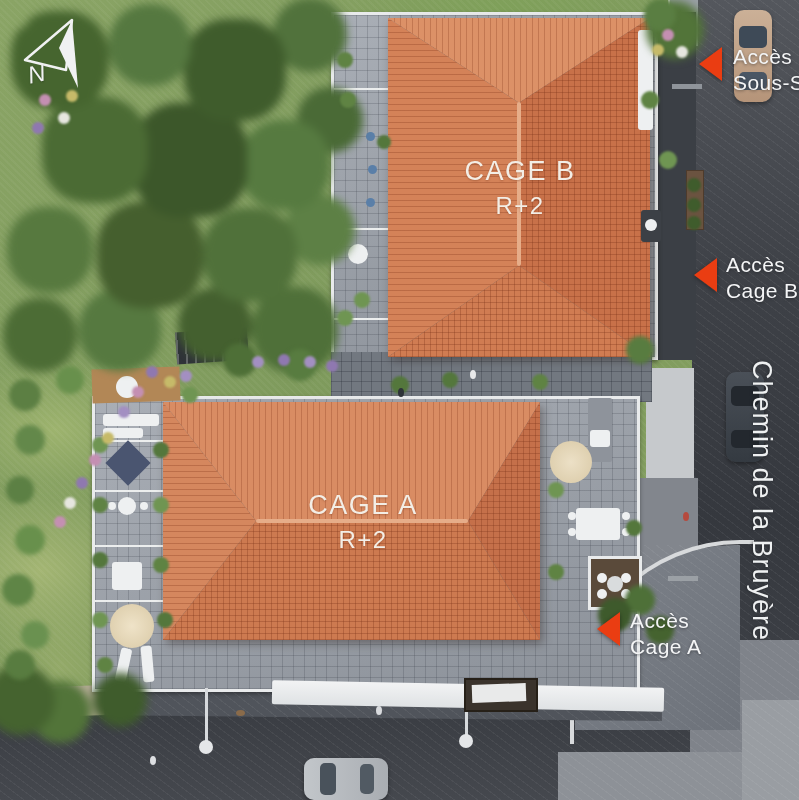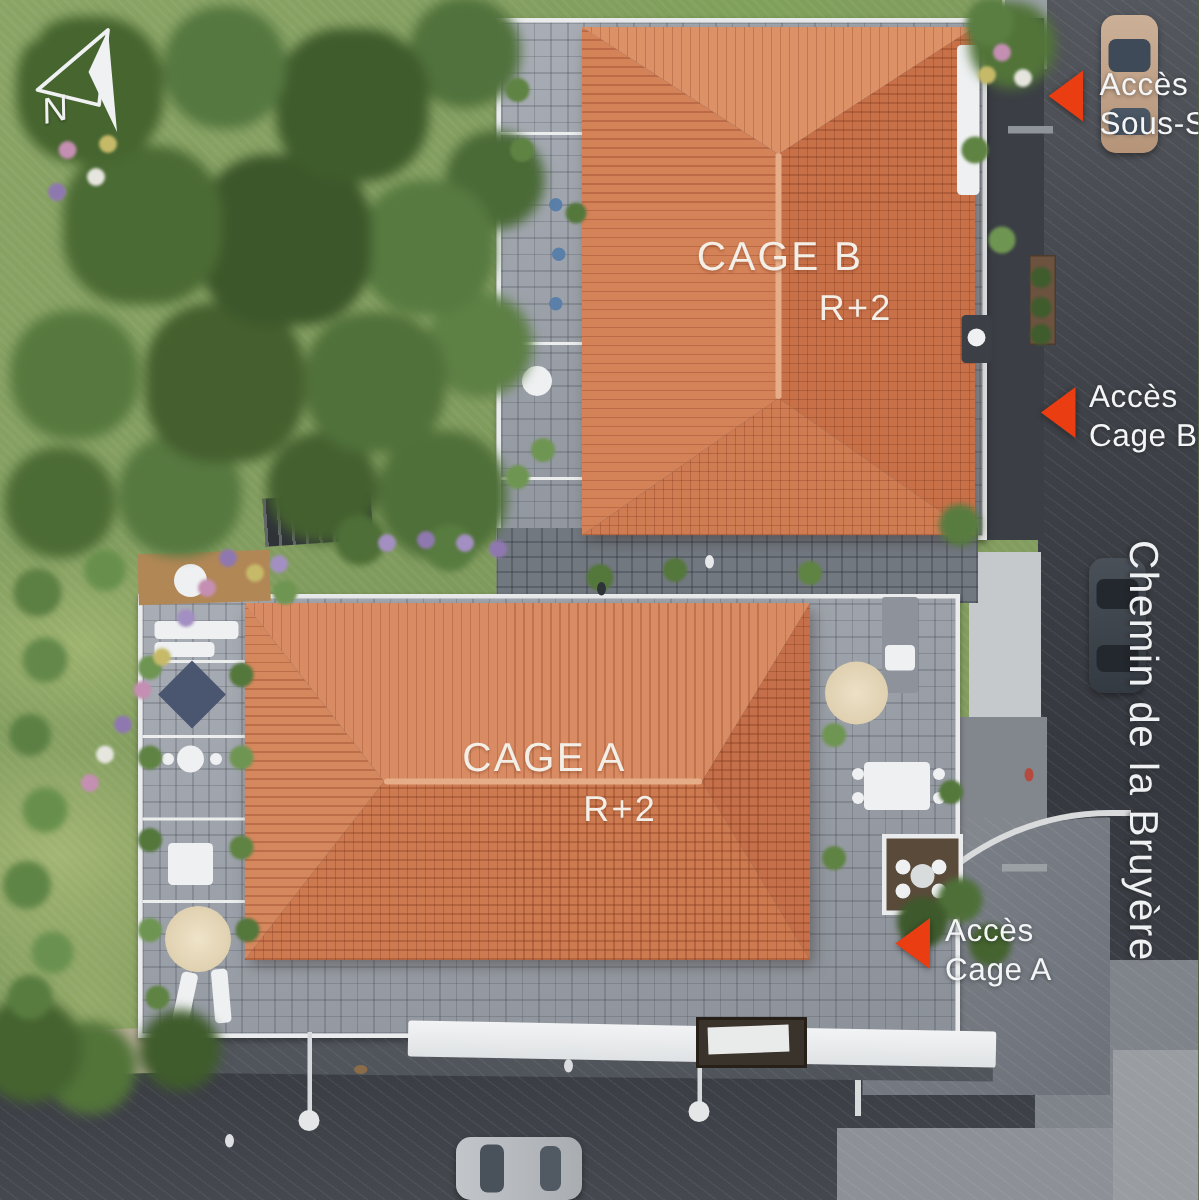--- a/index.html
+++ b/index.html
@@ -95,21 +95,21 @@
   .pole{background:#d7dadd;}
   .lampbase{background:#e4e6e8;border-radius:50%;}
   
   .acc-arrow{width:0;height:0;border-top:17px solid transparent;border-bottom:17px solid transparent;
     border-right:23px solid #ea3d12;filter:drop-shadow(0 1px 2px rgba(0,0,0,.45));}
   .acc-label{color:#f4f5f6;font-size:21px;line-height:26px;letter-spacing:.4px;
     text-shadow:0 1px 3px rgba(20,22,26,.5);white-space:nowrap;}
   .bldg-label{width:150px;text-align:center;color:#f3eee6;letter-spacing:1.5px;
     text-shadow:0 1px 2px rgba(110,50,25,.35);}
   .bldg-label .l1{font-size:27px;}
-  .bldg-label .l2{font-size:24px;margin-top:5px;text-align:right;}
+  .bldg-label .l2{font-size:24px;margin-top:5px;}
   .street-name{writing-mode:vertical-rl;font-size:27px;letter-spacing:1px;color:#eef0f1;
     text-shadow:0 1px 3px rgba(20,22,26,.5);white-space:nowrap;}
   .compass-n{color:#f0f1f2;font-size:24px;font-style:italic;transform:rotate(-12deg);
     text-shadow:0 1px 2px rgba(0,0,0,.3);}
 </style>
 </head>
 <body>
 
 <div class="scene">
 

